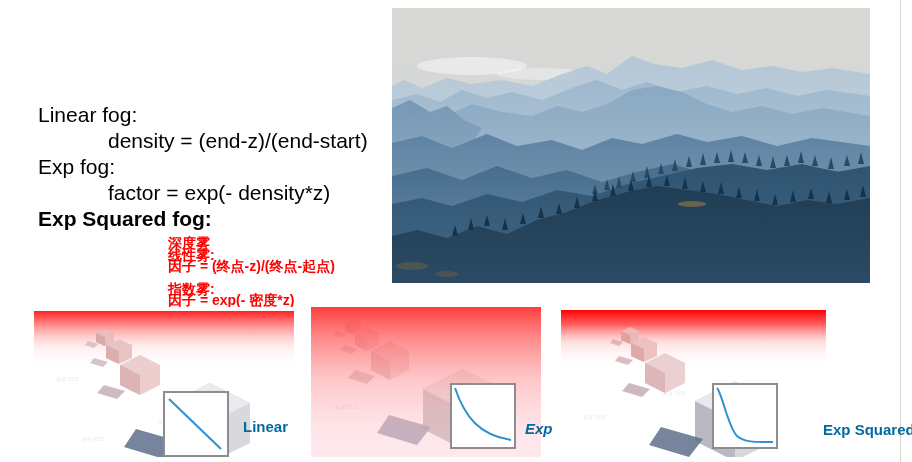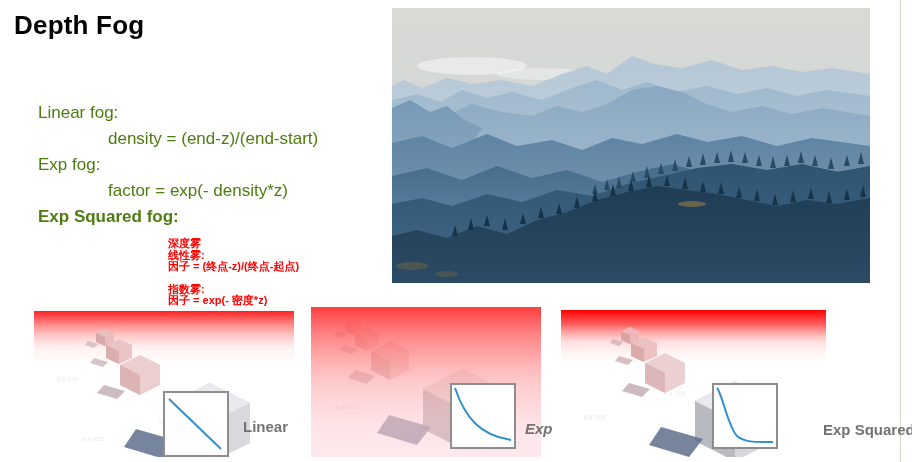--- a/index.html
+++ b/index.html
@@ -16,29 +16,29 @@
   .page-edge2{position:absolute;top:0;right:0;width:11px;height:462px;background:#ffffff;}
 
   
   .title{
     position:absolute;left:14px;top:10px;
     font-size:26px;font-weight:bold;color:#000;
     letter-spacing:.2px;
   }
 
   
-  .formulas{position:absolute;left:38px;top:104px;font-size:17px;color:#4d7c0f;line-height:1.0;}
+  .formulas{position:absolute;left:38px;top:104px;font-size:21px;color:#000000;line-height:1.0;}
   .f-row{height:26px;white-space:nowrap;}
   .f-ind{padding-left:70px;}
   .f-bold{font-weight:bold;}
 
   
   .cn{
     position:absolute;left:168px;top:238px;
-    font-size:11px;font-weight:bold;color:#FF0000;
+    font-size:14px;font-weight:bold;color:#FF0000;
     line-height:11.5px;white-space:nowrap;
   }
   .cn .gap{height:11px;}
 
   
   .photo{
     position:absolute;left:392px;top:8px;width:478px;height:275px;
     overflow:hidden;background:#cfd6da;
   }
   .photo svg{display:block;}
@@ -51,34 +51,33 @@
   #scene-exp2{left:545px;}
 
   
   .curvebox{position:absolute;width:62px;height:62px;border:2px solid #8d8d8d;background:#fff;}
   #curve-linear{left:163px;top:391px;}
   #curve-exp{left:450px;top:383px;}
   #curve-exp2{left:712px;top:383px;}
   .curvebox svg{display:block;width:100%;height:100%;}
 
   
-  .clabel{position:absolute;font-size:15px;font-weight:bold;color:#737373;white-space:nowrap;}
+  .clabel{position:absolute;font-size:15px;font-weight:bold;color:#0369a1;white-space:nowrap;}
   #label-linear{left:243px;top:418px;}
   #label-exp{left:525px;top:420px;font-style:italic;}
   #label-exp2{left:787px;top:421px;margin-left:36px;}
 </style>
 </head>
 <body>
 
 <div class="slide">
 
   <div class="page-edge"></div>
   <div class="page-edge2"></div>
 
-  <div class="title">Depth Fog</div>
 
   <div class="formulas">
     <div class="f-row">
       <span>Linear fog:</span>
     </div>
     <div class="f-row f-ind">
       <span>density = (end-z)/(end-start)</span>
     </div>
     <div class="f-row">
       <span>Exp fog:</span>

